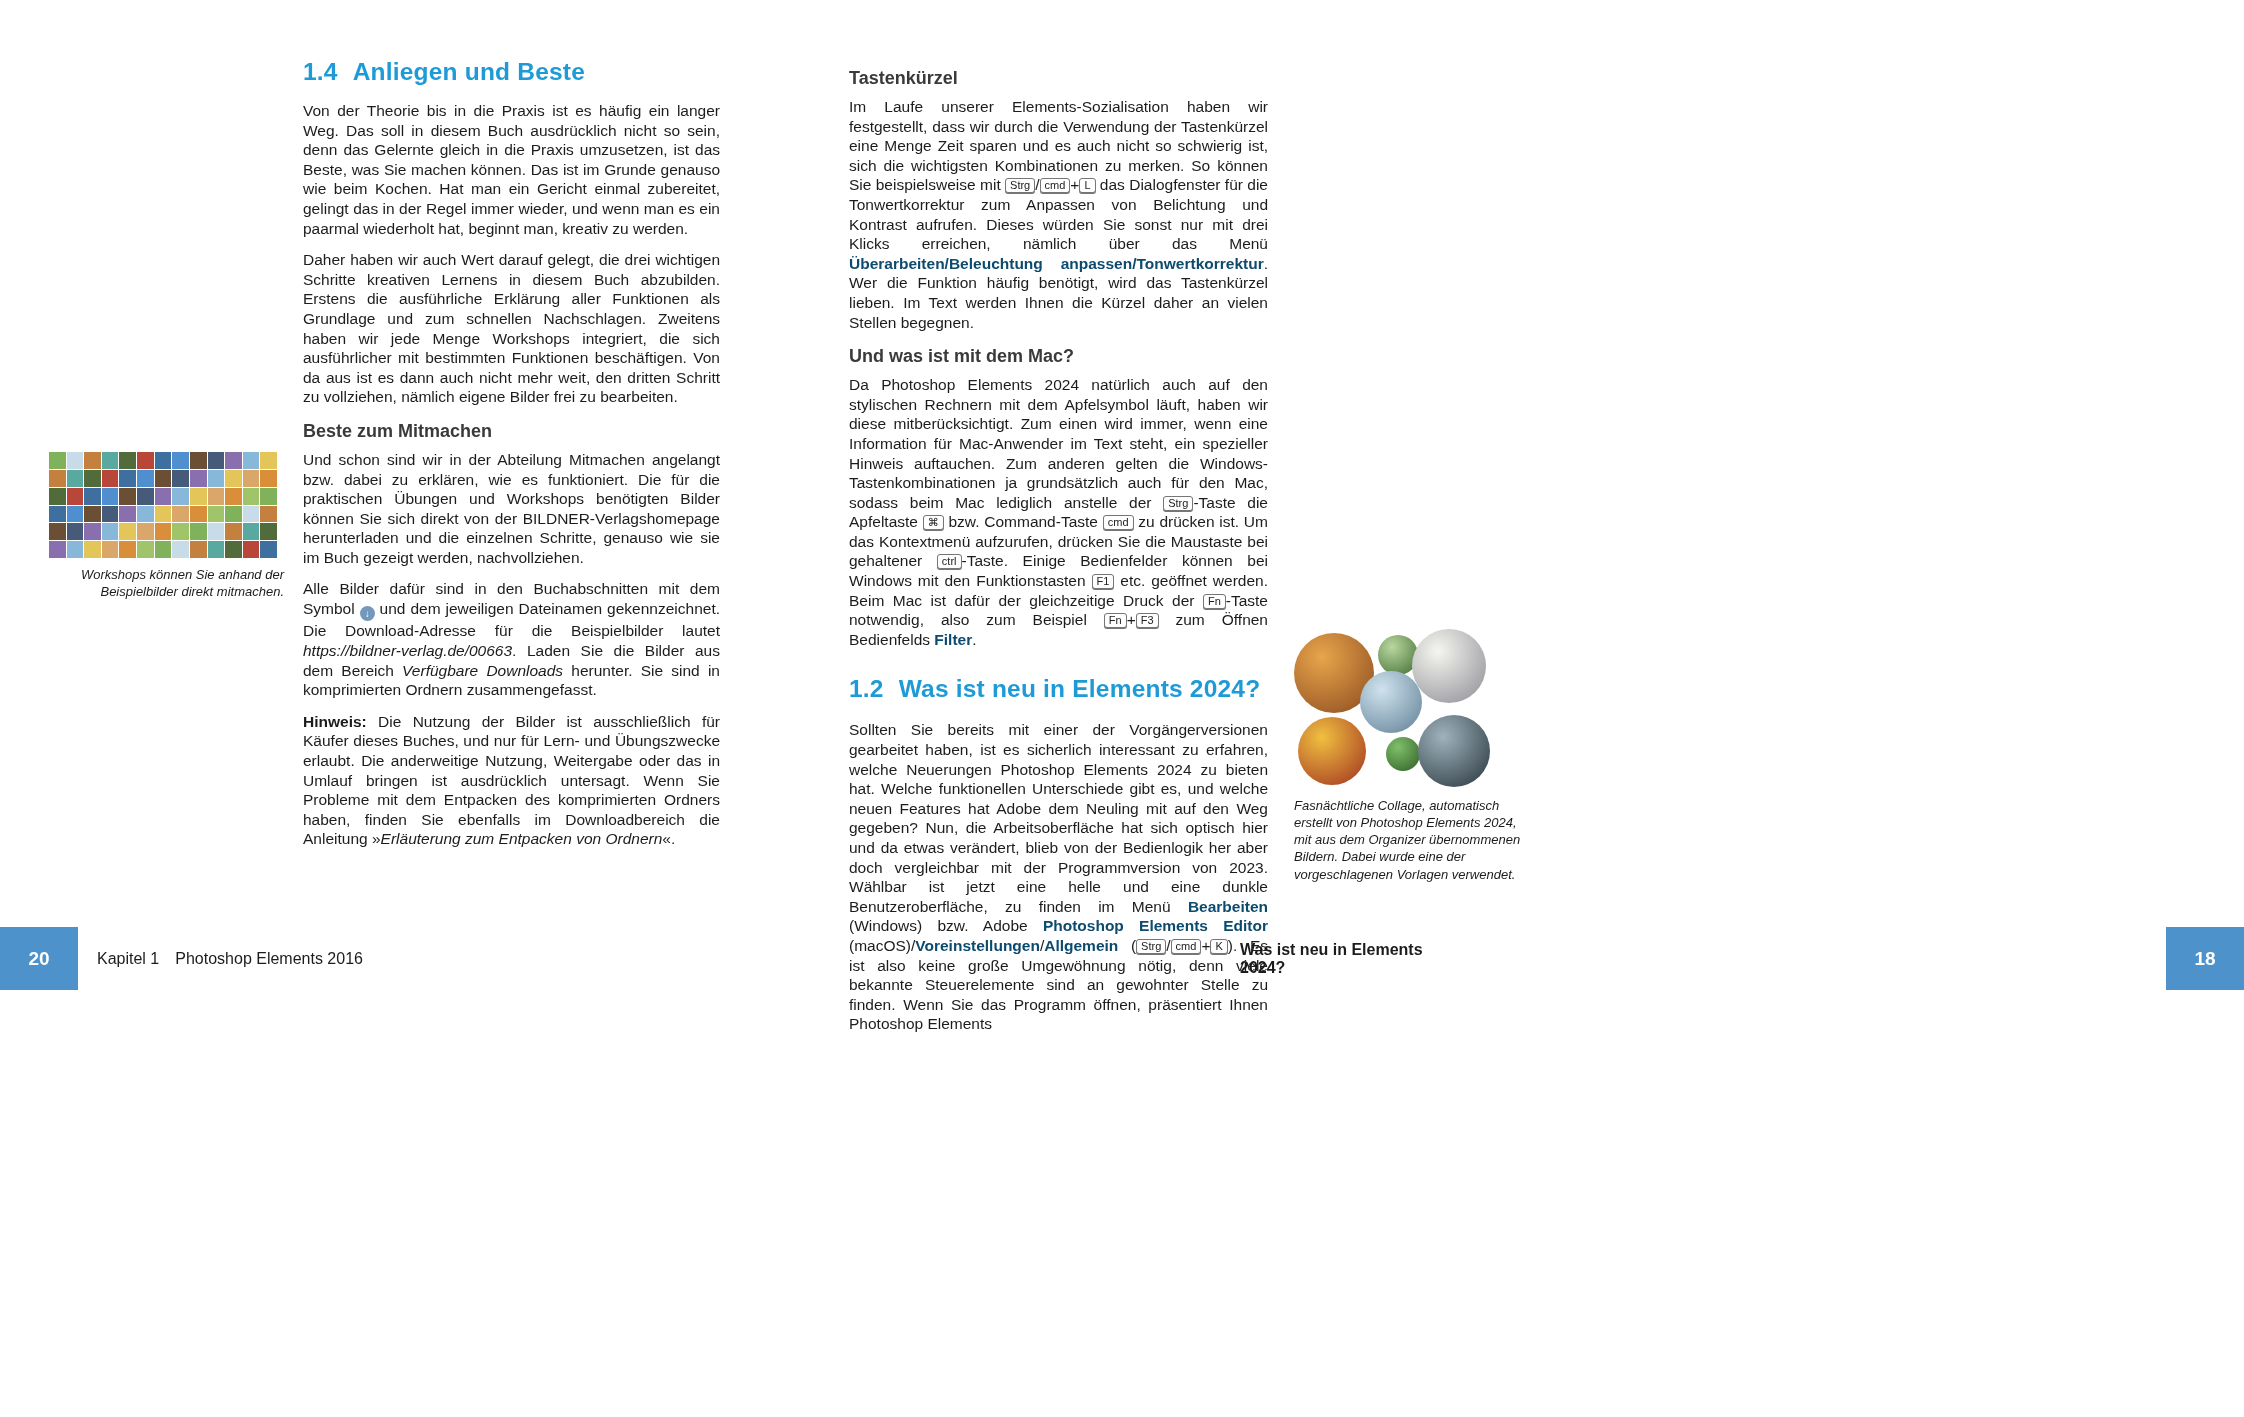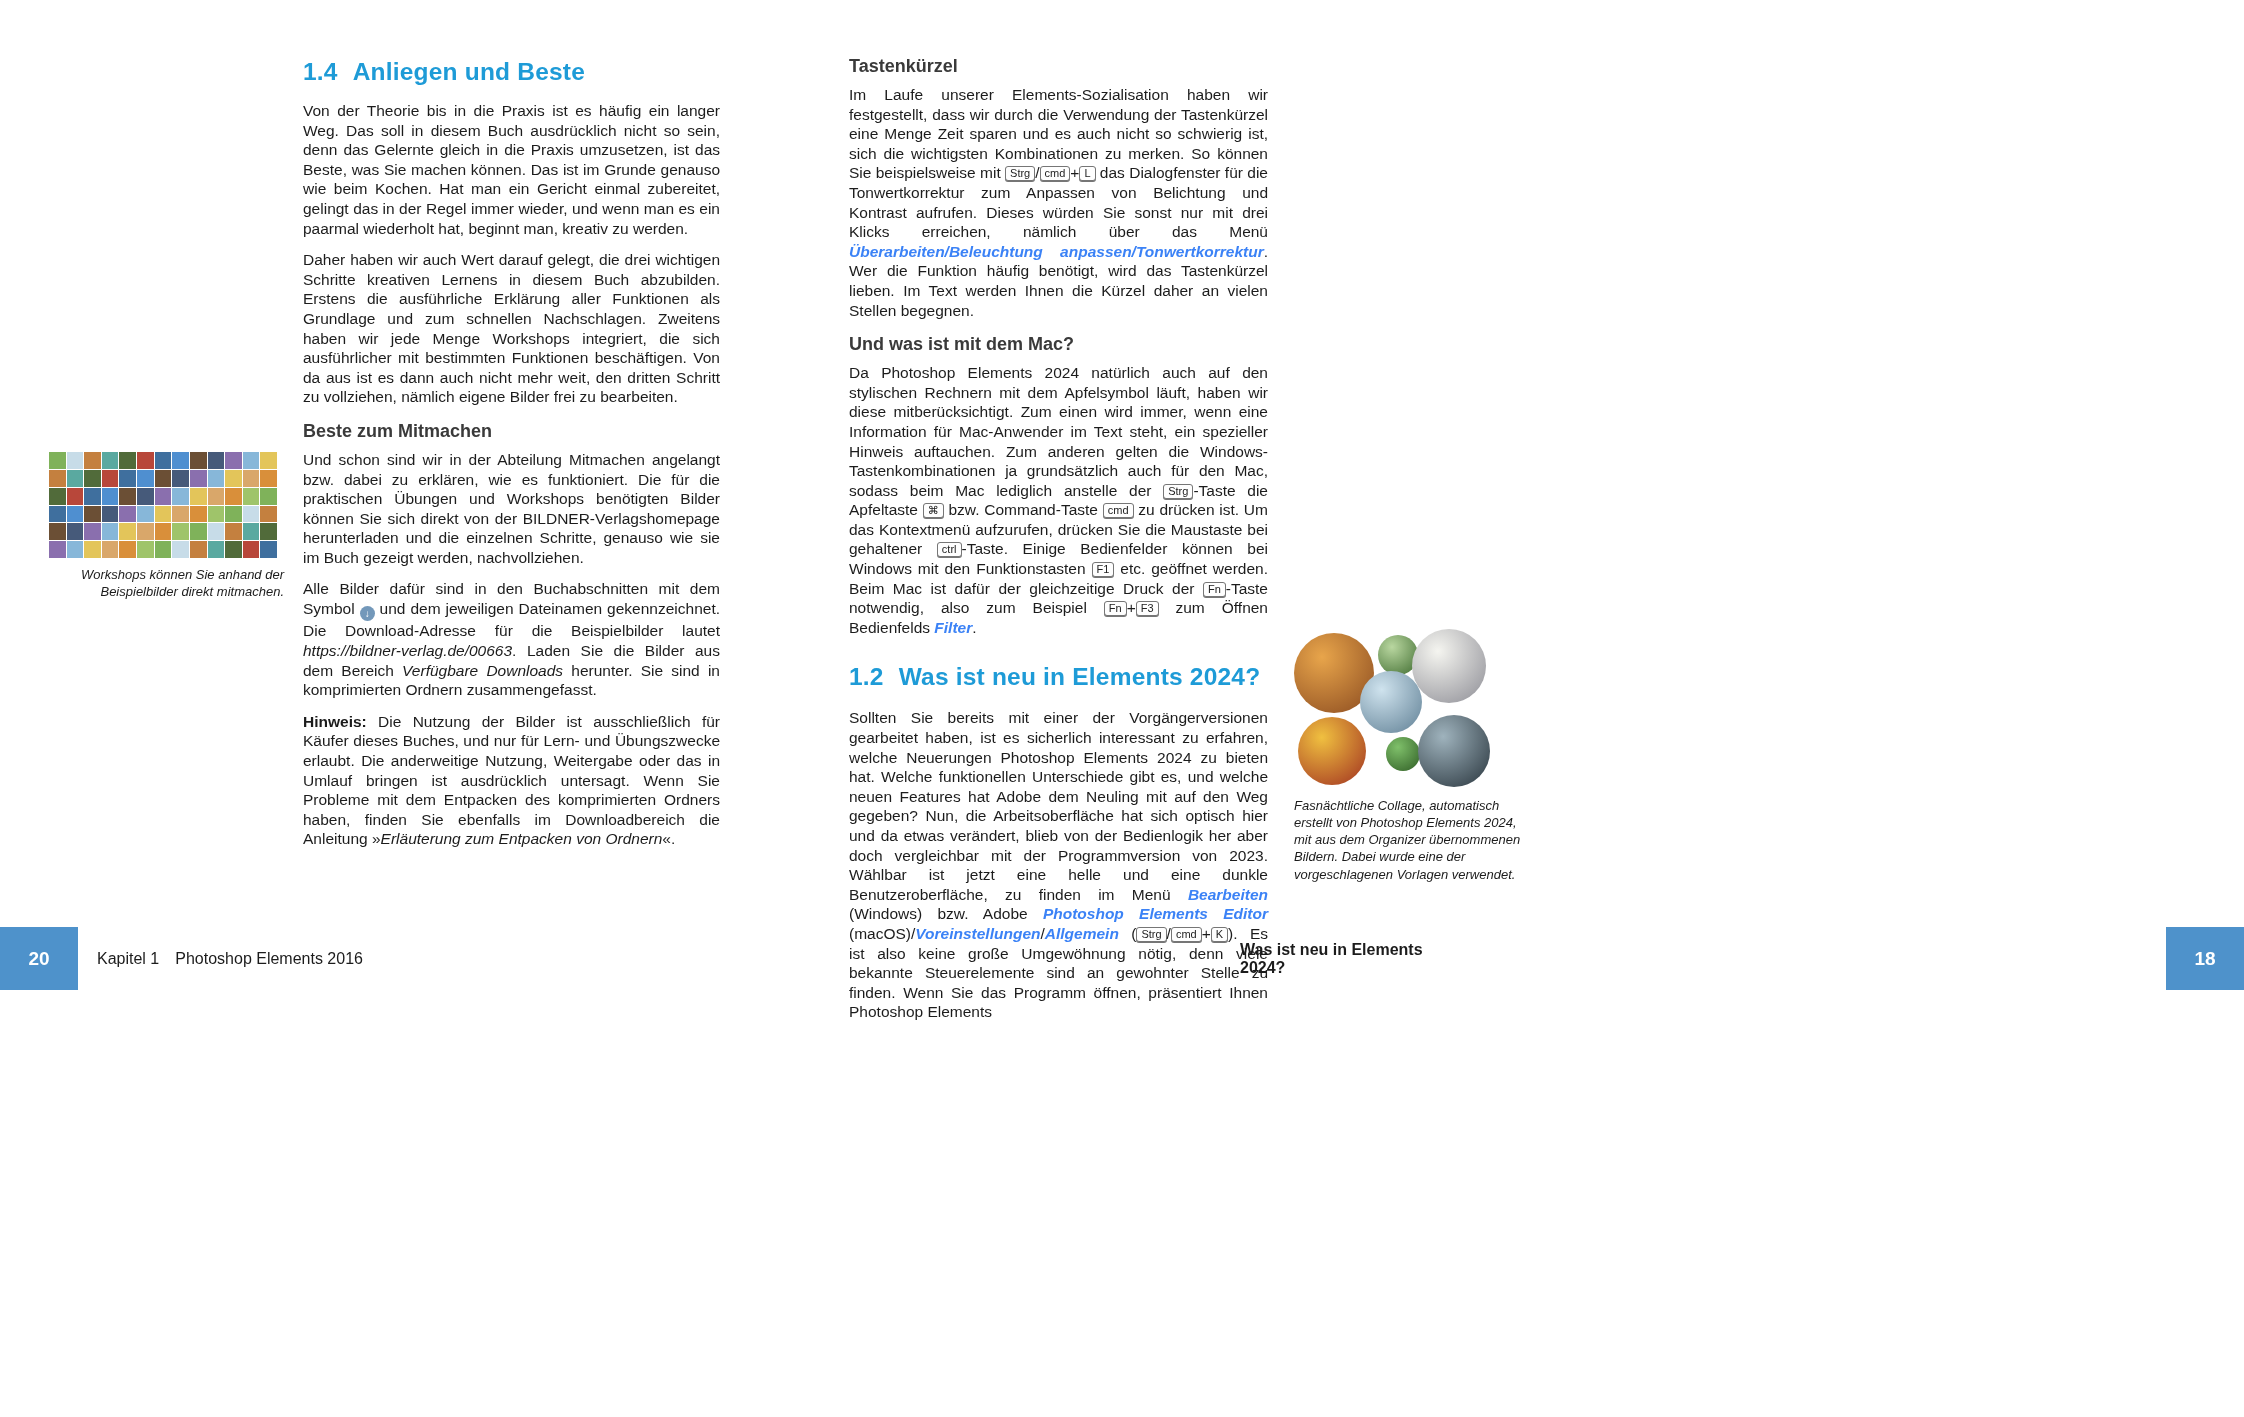--- a/index.html
+++ b/index.html
@@ -2,34 +2,34 @@
 <html><head>
 <meta charset="utf-8">
 <style>
   html,body{margin:0;padding:0;}
   body{
     width:2244px;height:1417px;position:relative;background:#ffffff;
     font-family:"Liberation Sans",sans-serif;color:#1c1c1c;overflow:hidden;
   }
   .col{position:absolute;}
   .col-left{left:303px;top:58px;width:417px;}
-  .col-right{left:849px;top:56px;width:419px;}
+  .col-right{left:849px;top:68px;width:419px;}
   h1.section{font-size:24.5px;font-weight:bold;color:#1e9bd7;margin:0 0 15px 0;letter-spacing:.2px;}
   h1.section .num{margin-right:15px;}
   h1.section.second{margin-top:26px;margin-bottom:17px;}
   h2.sub{font-size:18px;font-weight:bold;color:#3a3a3a;margin:14px 0 8px 0;}
   h2.sub.first{margin-top:0;}
   p.body{font-size:15.5px;line-height:19.6px;text-align:justify;margin:0 0 12px 0;color:#1c1c1c;}
   p.body:last-child{margin-bottom:0;}
   .key{
     display:inline-block;border:1px solid #767676;border-radius:3px;background:#fefefe;
     padding:0 4px;font-size:11px;line-height:13px;color:#222;box-shadow:0 1px 0 #767676;
     vertical-align:1px;white-space:nowrap;
   }
-  .link{color:#3b82f6;font-style:italic;font-weight:bold;}
+  .link{color:#0c4a6e;font-weight:bold;}
   .it{font-style:italic;}
   .bd{font-weight:bold;}
   .dl-icon{
     display:inline-flex;align-items:center;justify-content:center;
     width:15px;height:15px;border-radius:50%;background:#7398ba;color:#fff;
     font-size:10px;font-weight:bold;vertical-align:-3px;
   }
   .fig-left{
     position:absolute;left:49px;top:452px;width:228px;height:106px;
     display:grid;grid-template-columns:repeat(13,1fr);grid-template-rows:repeat(6,1fr);

